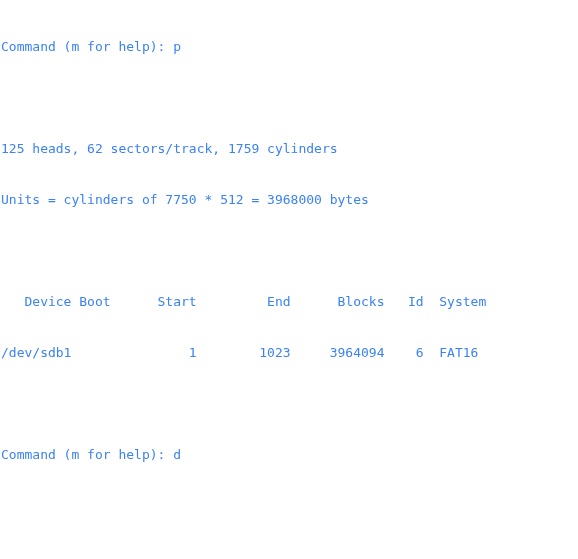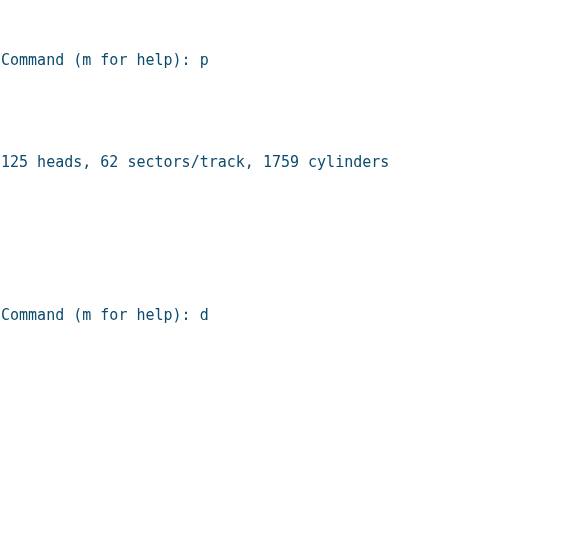--- a/index.html
+++ b/index.html
@@ -11,25 +11,25 @@
     width: 578px;
     height: 559px;
     overflow: hidden;
     font-family: "DejaVu Sans Mono", "Liberation Mono", monospace;
   }
   #terminal {
     position: relative;
     width: 578px;
     height: 559px;
     background: #ffffff;
-    color: #0c4a6e;
-    padding: 18px 0 0 1px;
+    color: #3b82f6;
+    padding: 4px 0 0 1px;
     box-sizing: border-box;
     font-family: "DejaVu Sans Mono", "Liberation Mono", monospace;
-    font-size: 15px;
+    font-size: 13px;
     line-height: 17px;
     letter-spacing: 0px;
     white-space: pre;
     -webkit-font-smoothing: none;
   }
   .line {
     height: 17px;
     white-space: pre;
     font-family: "DejaVu Sans Mono", "Liberation Mono", monospace;
   }
@@ -37,21 +37,24 @@
     height: 17px;
   }
 </style>
 </head>
 <body>
 
 <div id="terminal">
   <div class="line">Command (m for help): p</div>
   <div class="line blank"></div>
   <div class="line">125 heads, 62 sectors/track, 1759 cylinders</div>
+  <div class="line">Units = cylinders of 7750 * 512 = 3968000 bytes</div>
   <div class="line blank"></div>
+  <div class="line">   Device Boot      Start         End      Blocks   Id  System</div>
+  <div class="line">/dev/sdb1               1        1023     3964094    6  FAT16</div>
   <div class="line blank"></div>
   <div class="line">Command (m for help): d</div>
   
   
   
   
   
   
   
   

